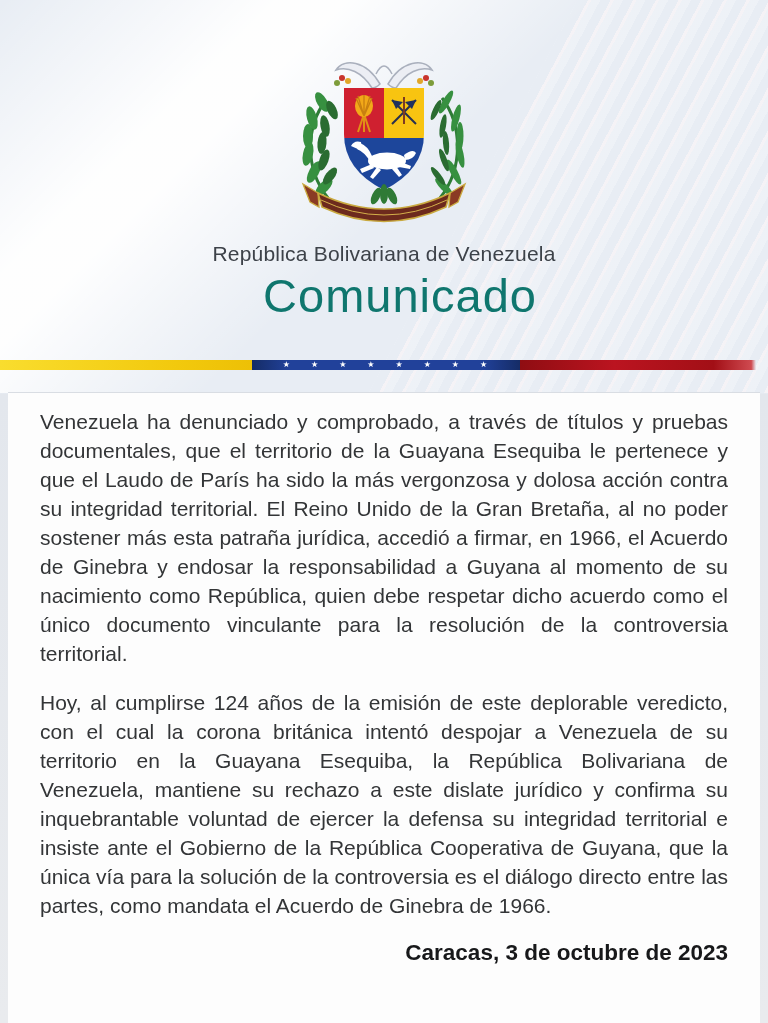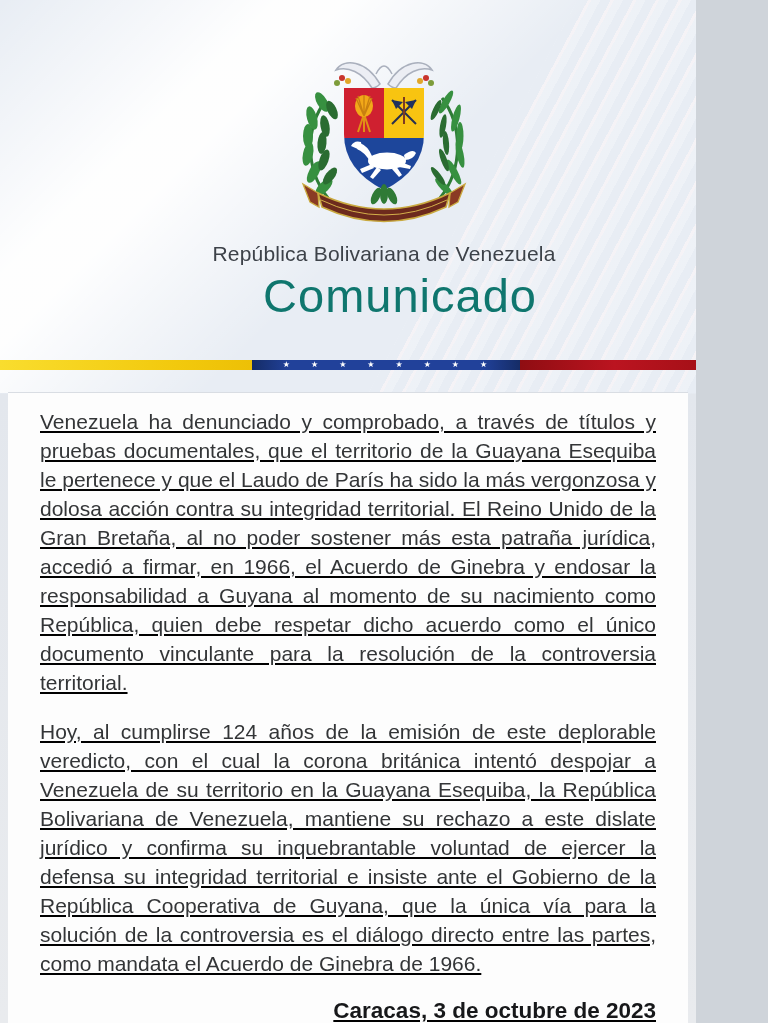--- a/index.html
+++ b/index.html
@@ -1,17 +1,17 @@
 <!DOCTYPE html>
 <html><head>
 <meta charset="utf-8">
 <style>
   html,body{margin:0;padding:0;background:#cfd4da;}
   .page{
-    position:relative;width:696px;height:1023px;overflow:hidden;
+    position:relative;width:768px;height:1023px;overflow:hidden;
     background:linear-gradient(180deg,#e8edf4 0px,#e8edf4 393px,#e3e7ed 394px,#e9ebee 100%);
     font-family:"Liberation Sans", sans-serif;
   }
   
   .header{position:absolute;left:0;top:0;width:768px;height:393px;overflow:hidden;background:#e8edf4;}
   .diag-band-1{
     position:absolute;left:-420px;top:-140px;width:1300px;height:420px;
     transform:rotate(-45deg);
     background:linear-gradient(180deg,rgba(255,255,255,0) 0%,rgba(255,255,255,.95) 46%,rgba(255,255,255,.95) 58%,rgba(255,255,255,0) 100%);
   }
@@ -36,21 +36,20 @@
   .seg-red{width:236px;background:linear-gradient(90deg,#8f0d12,#bb1420 40%,#a20f16 82%,#cf4a50 98%,rgba(232,237,244,1) 100%);}
   .flag-stars{
     color:#ffffff;font-size:8px;line-height:10px;letter-spacing:21px;padding-left:19px;
     white-space:nowrap;display:block;text-align:center;
   }
   
   .panel{
     position:absolute;left:8px;right:8px;top:393px;bottom:0;background:#fdfdfd;
     padding:14px 32px 8px 32px;box-sizing:border-box;
     box-shadow:0 -1px 0 #d9dde3;
-    text-decoration:underline;
   }
   .panel p{
     margin:0 0 20px 0;font-size:21px;line-height:29px;color:#333537;
     text-align:justify;text-justify:inter-word;
   }
   .dateline{
     margin-top:4px;font-size:22.5px;font-weight:bold;color:#17181a;text-align:right;
   }
 </style>
 </head>

